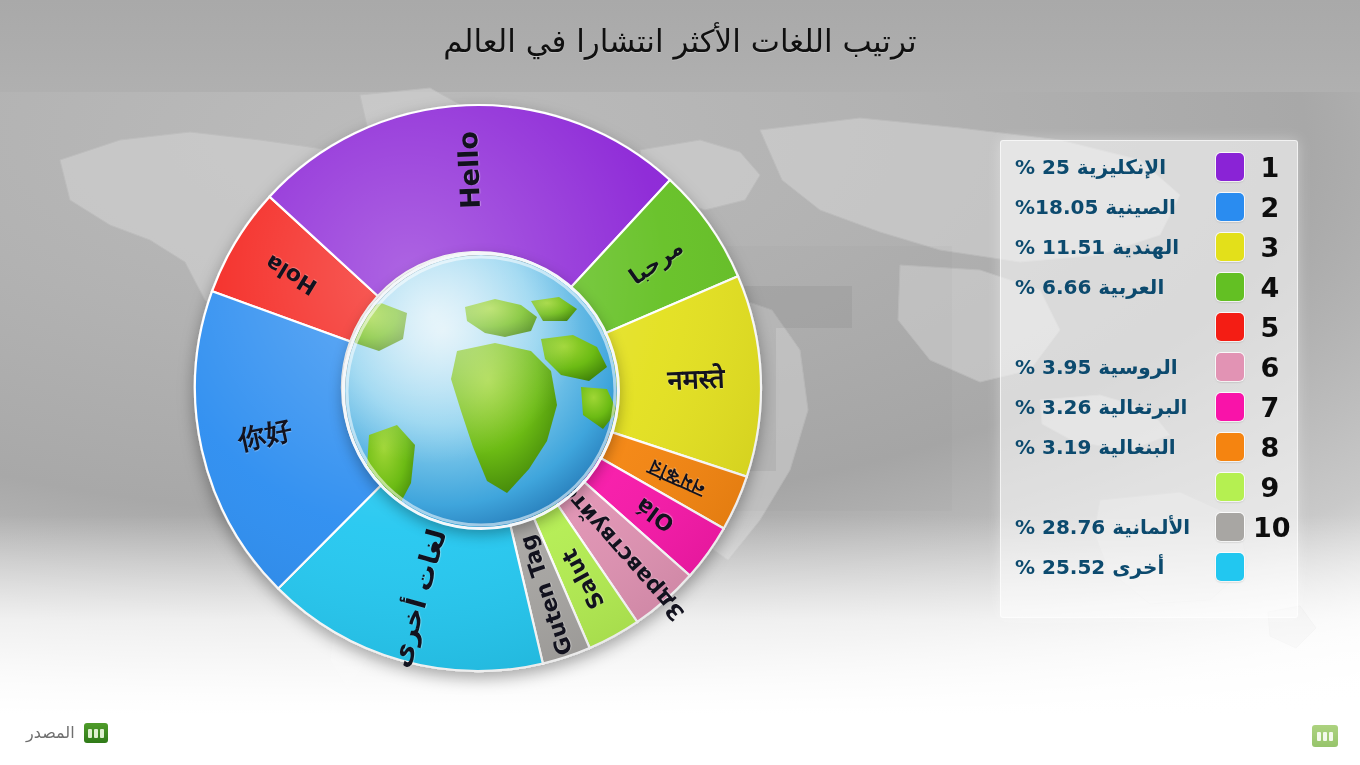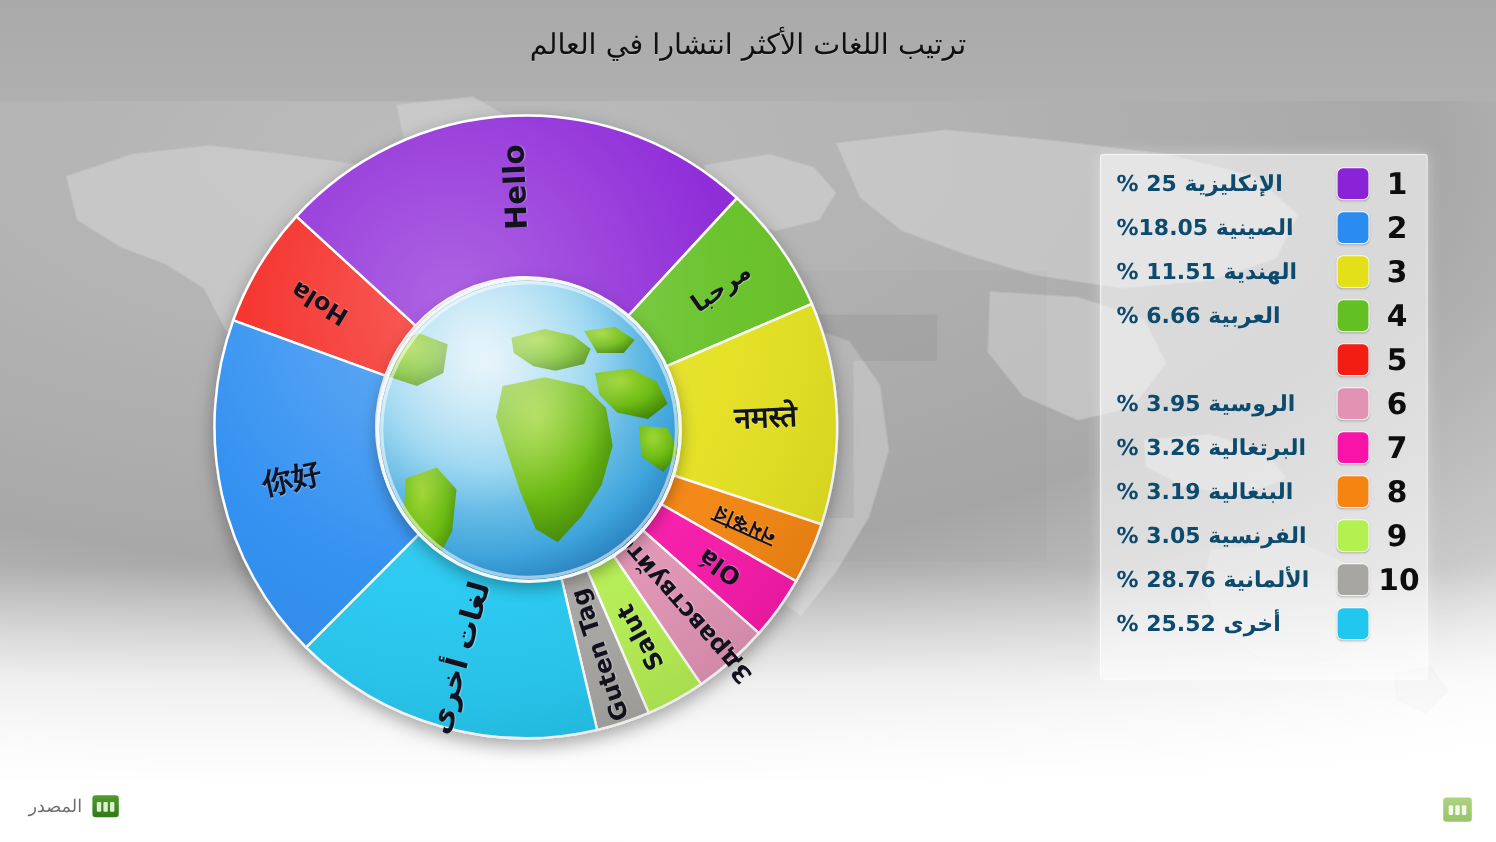--- a/index.html
+++ b/index.html
@@ -32,21 +32,21 @@
   .watermark{
     position:absolute;left:352px;top:246px;width:600px;height:265px;
     opacity:.10;
   }
   .watermark svg{width:100%;height:100%;display:block;}
 
   
   .title{
     position:absolute;top:18px;left:0;width:1360px;
     text-align:center;
-    font-size:26px;line-height:46px;
+    font-size:31px;line-height:46px;
     font-weight:400;
     color:#101010;
     letter-spacing:0px;
     direction:rtl;
     text-shadow:0 1px 0 rgba(255,255,255,.22);
   }
 
   
   .donut-wrap{position:absolute;left:188px;top:96px;width:580px;height:582px;}
   .donut-wrap svg{width:100%;height:100%;display:block;overflow:visible;}
@@ -298,21 +298,20 @@
           <span class="leg-text">البرتغالية 3.26 %</span>
         </div>
         <div class="legend-row">
           <span class="rank">8</span>
           <span class="swatch" style="background: rgb(245, 132, 16);"></span>
           <span class="leg-text">البنغالية 3.19 %</span>
         </div>
         <div class="legend-row">
           <span class="rank">9</span>
           <span class="swatch" style="background: rgb(181, 240, 81);"></span>
-          <span class="leg-text">الفرنسية 3.05 %</span>
         </div>
         <div class="legend-row">
           <span class="rank">10</span>
           <span class="swatch" style="background: rgb(168, 166, 163);"></span>
           <span class="leg-text">الألمانية 28.76 %</span>
         </div>
         <div class="legend-row">
           <span class="rank"></span>
           <span class="swatch" style="background: rgb(34, 199, 240);"></span>
           <span class="leg-text">أخرى  25.52 %</span>

